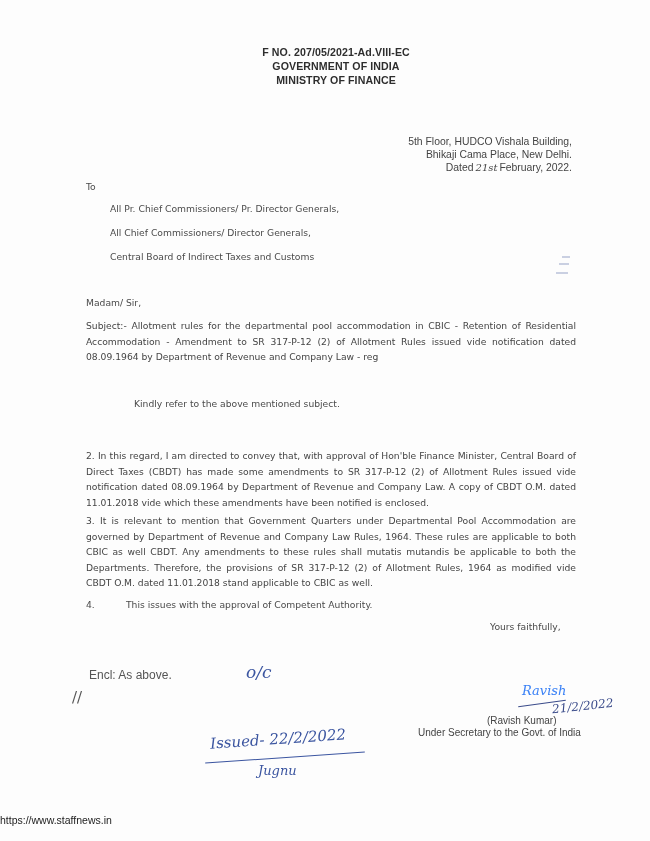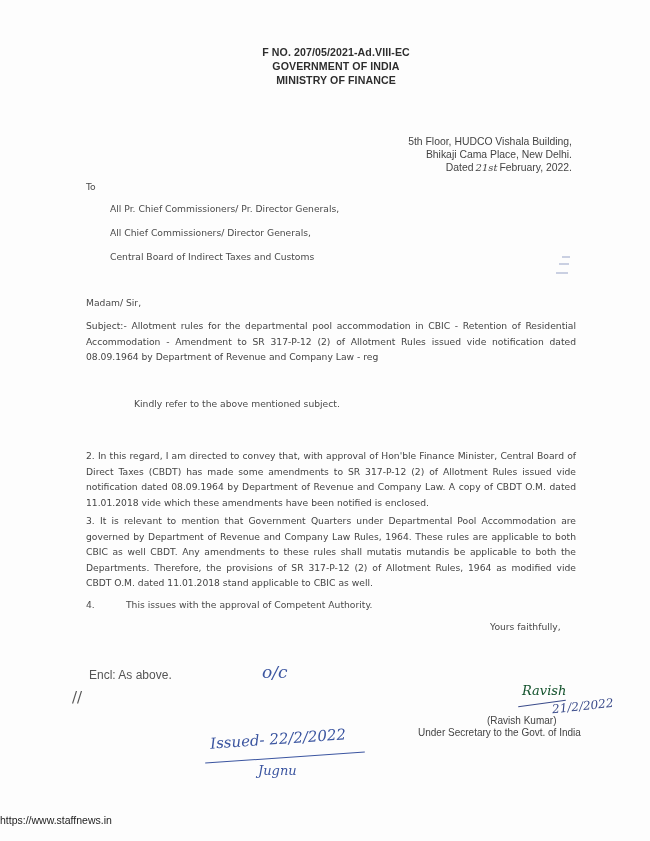--- a/index.html
+++ b/index.html
@@ -43,28 +43,28 @@
   <div class="para" style="top:318px;">Subject:- Allotment rules for the departmental pool accommodation in CBIC - Retention of Residential Accommodation - Amendment to SR 317-P-12 (2) of Allotment Rules issued vide notification dated 08.09.1964 by Department of Revenue and Company Law - reg</div>
 
   <div class="txt" style="left:126px; top:398px;padding-left:8px;">Kindly refer to the above mentioned subject.</div>
   <div class="para" style="top:448px;">2.   In this regard, I am directed to convey that, with approval of Hon'ble Finance Minister, Central Board of Direct Taxes (CBDT) has made some amendments to SR 317-P-12 (2) of Allotment Rules issued vide notification dated 08.09.1964 by Department of Revenue and Company Law. A copy of CBDT O.M. dated 11.01.2018 vide which these amendments have been notified is enclosed.</div>
   <div class="para" style="top:513px;">3.   It is relevant to mention that Government Quarters under Departmental Pool Accommodation are governed by Department of Revenue and Company Law Rules, 1964. These rules are applicable to both CBIC as well CBDT. Any amendments to these rules shall mutatis mutandis be applicable to both the Departments. Therefore, the provisions of SR 317-P-12 (2) of Allotment Rules, 1964 as modified vide CBDT O.M. dated 11.01.2018 stand applicable to CBIC as well.</div>
   <div class="txt" style="left:86px; top:599px;">4.</div>
   <div class="txt" style="left:126px; top:599px;">This issues with the approval of Competent Authority.</div>
 
   <div class="txt" style="left:490px; top:621px;">Yours faithfully,</div>
 
-  <div class="hand" style="left:522px; top:683px; font-size:13px; color:#14532d;">Ravish</div>
+  <div class="hand" style="left:522px; top:683px; font-size:13px; color:#3b82f6;">Ravish</div>
   <div class="mark" style="left:518px; top:703px; width:48px; height:1px; background:#3a4b8a; transform:rotate(-8deg);"></div>
   <div class="hand" style="left:552px; top:699px; font-size:12px; color:#3a4b8a; transform:rotate(-6deg);">21/2/2022</div>
   <div class="arial" style="position:absolute; left:487px; top:715px; font-size:10px; color:#444;">(Ravish Kumar)</div>
   <div class="arial" style="position:absolute; left:418px; top:727px; font-size:10px; color:#444;">Under Secretary to the Govt. of India</div>
 
   <div class="hand" style="left:72px; top:688px; font-size:15px; color:#555; font-style:normal;">//</div>
   <div class="arial" style="position:absolute; left:89px; top:668px; font-size:12px; color:#555;">Encl: As above.</div>
 
-  <div class="hand" style="left:262px; top:662px; font-size:17px;">o/c</div>
+  <div class="hand" style="left:246px; top:662px; font-size:17px;">o/c</div>
   <div class="hand" style="left:210px; top:730px; font-size:15px; transform:rotate(-4deg);">Issued- 22/2/2022</div>
   <div class="mark" style="left:205px; top:757px; width:160px; height:1px; background:#3b55a0; transform:rotate(-4deg);"></div>
   <div class="hand" style="left:258px; top:763px; font-size:13px;">Jugnu</div>
 
   <div class="arial" style="position:absolute; left:0; width:650px; top:814px; font-size:10.5px; color:#222;">https://www.staffnews.in</div>
 </div>
 
 </body></html>

